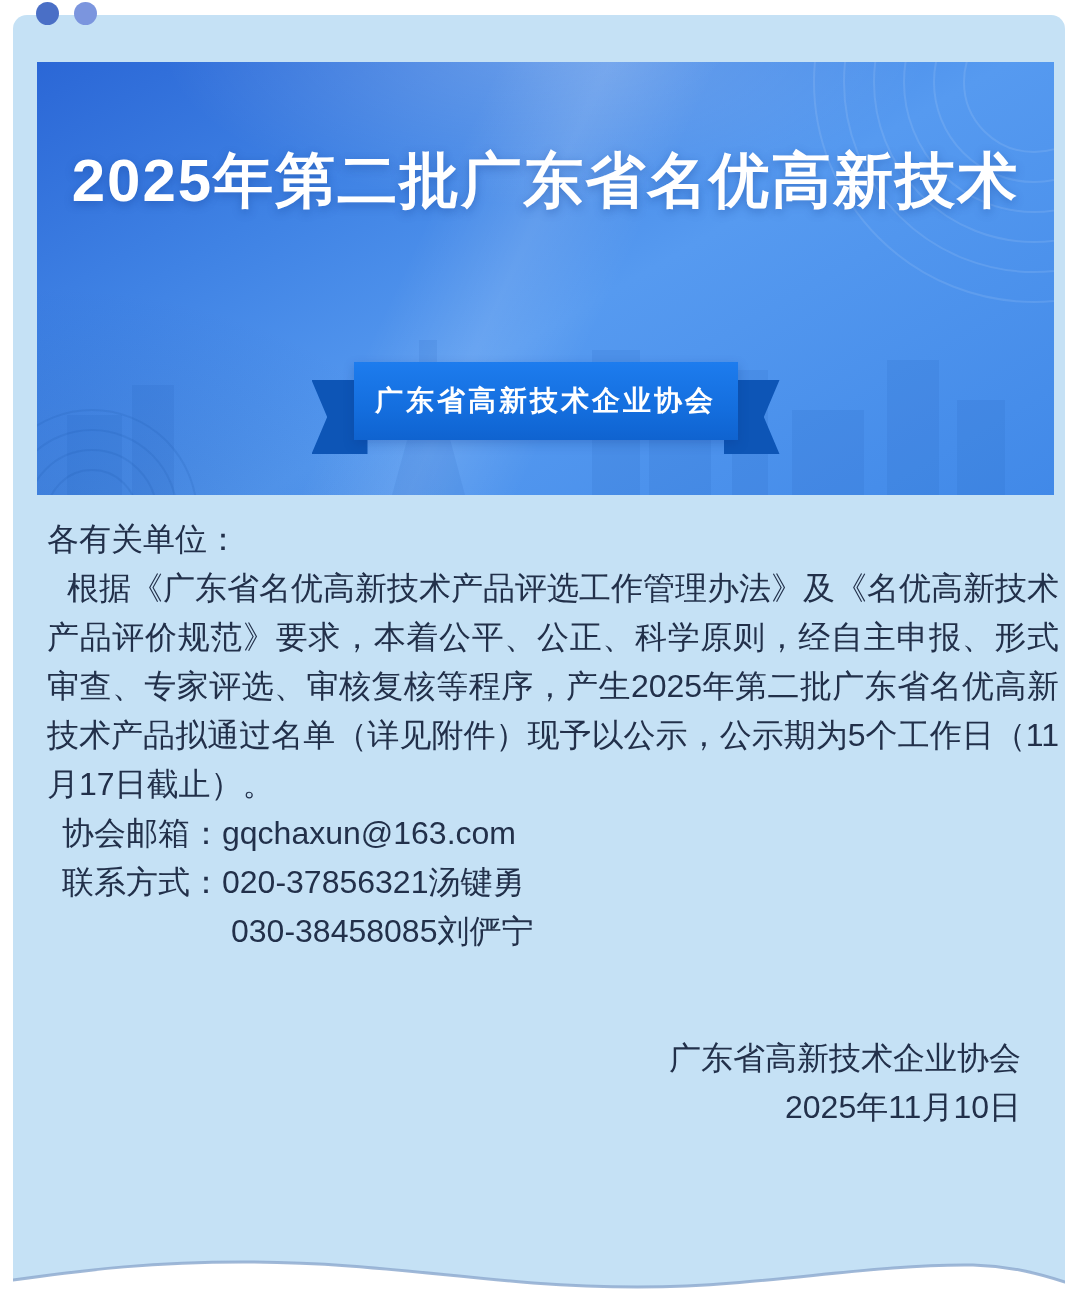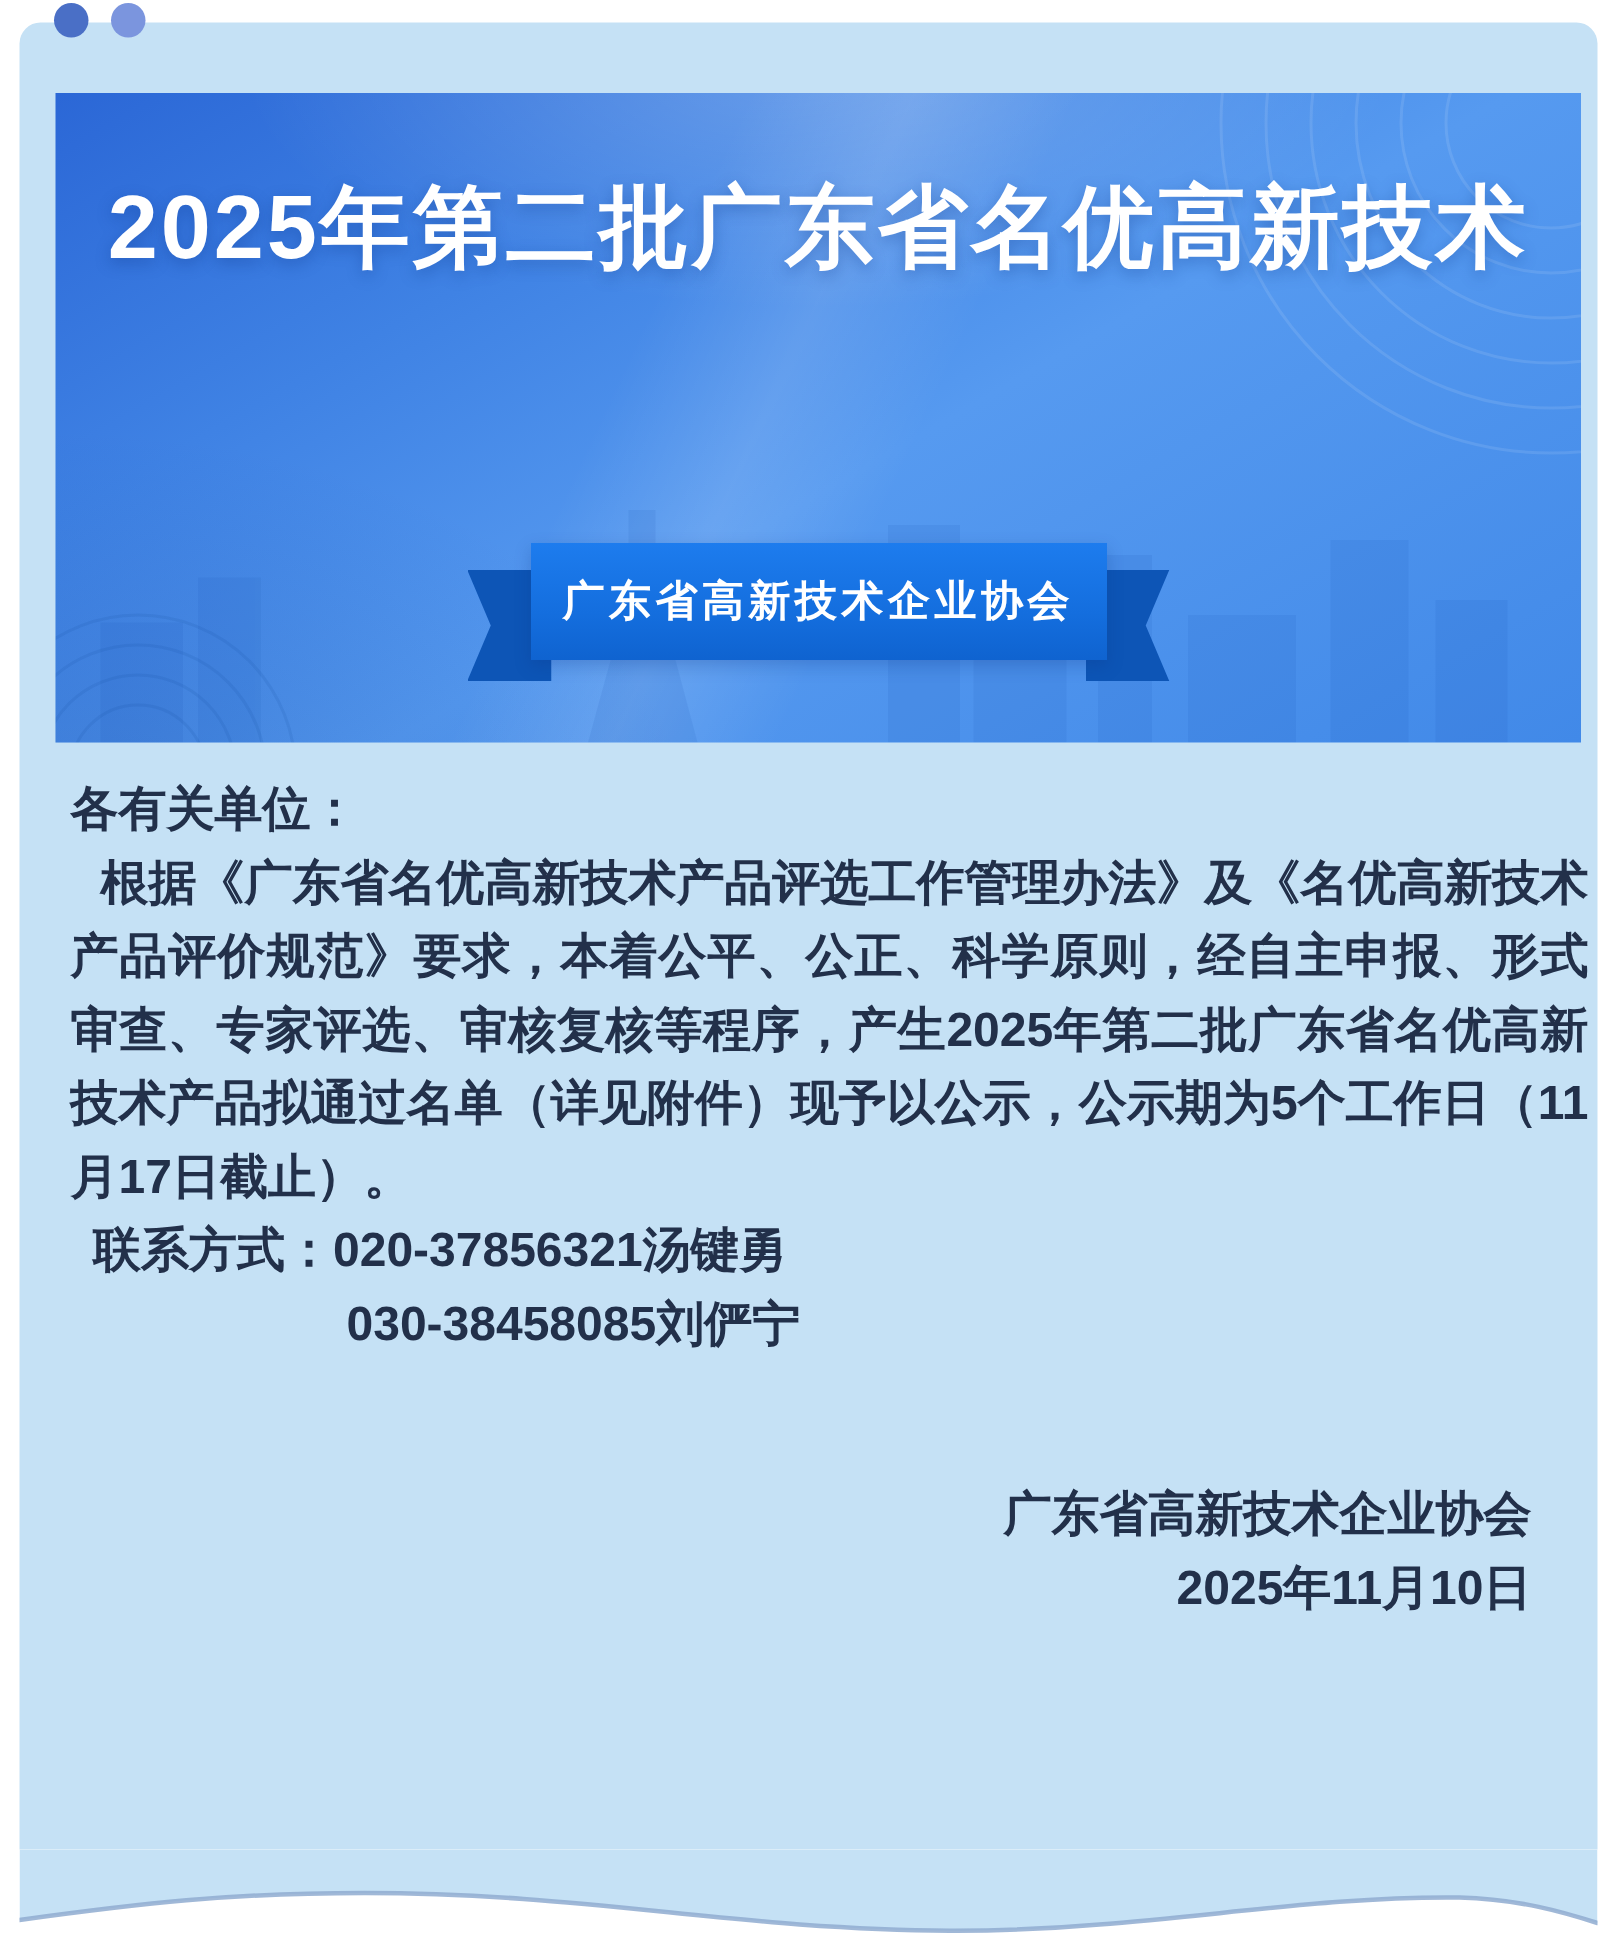--- a/index.html
+++ b/index.html
@@ -23,42 +23,42 @@
     background:
       radial-gradient(ellipse 620px 260px at 50% -4%, rgba(255,255,255,0.22), rgba(255,255,255,0) 62%),
       linear-gradient(115deg, rgba(255,255,255,0) 38%, rgba(255,255,255,0.12) 47%, rgba(255,255,255,0) 56%),
       radial-gradient(ellipse 700px 420px at 0% 110%, rgba(10,60,150,0.22), rgba(10,60,150,0) 60%),
       linear-gradient(150deg, #2b67d6 0%, #3f82e4 28%, #569af0 55%, #4189e8 100%);
   }
   .hero-deco { position:absolute; left:0; bottom:0; width:100%; height:180px; }
   .arcs { position:absolute; right:0; top:0; width:420px; height:260px; }
 
   .hero-title {
-    position:relative; z-index:2; padding-top:54px; text-align:center; color:#ffffff;
+    position:relative; z-index:2; padding-top:83px; text-align:center; color:#ffffff;
     font-weight:800; font-size:60px; line-height:71px; letter-spacing:2px;
     text-shadow:0 3px 10px rgba(14,58,140,0.35);
   }
 
   .ribbon { position:absolute; z-index:3; left:50%; top:300px; transform:translateX(-50%); width:384px; }
   .band {
     position:relative; z-index:2; display:block; width:384px; height:78px; line-height:78px;
     text-align:center; color:#ffffff; font-size:28px; font-weight:700; letter-spacing:3px;
     background:linear-gradient(180deg,#1d7cee 0%, #146ede 60%, #0f63d0 100%);
     box-shadow:0 4px 10px rgba(10,50,130,0.25);
   }
   .tail { position:absolute; z-index:1; top:18px; width:56px; height:74px; background:#0d55b6; }
   .tail-l { left:-42px; clip-path:polygon(0 0,100% 0,100% 100%,0 100%,28% 50%); }
   .tail-r { right:-42px; clip-path:polygon(0 0,100% 0,72% 50%,100% 100%,0 100%); }
   .fold { position:absolute; z-index:0; top:77px; width:20px; height:14px; background:#0a4496; }
   .fold-l { left:-8px;  clip-path:polygon(0 0,100% 0,100% 100%); }
   .fold-r { right:-8px; clip-path:polygon(0 0,100% 0,0 100%); }
 
   .body-text {
     position:absolute; left:34px; top:500px; width:1012px;
-    color:#22304a; font-size:32px; line-height:49px; font-weight:700;
+    color:#22304a; font-size:32px; line-height:49px; font-weight:400;
   }
   .body-text p { margin:0; }
   .para { text-align:justify; text-indent:20px; }
   .contact { padding-left:15px; }
   .phone2 { padding-left:184px; }
   .signature { margin-top:78px; text-align:right; padding-right:38px; }
 </style>
 </head>
 <body>
 
@@ -110,20 +110,21 @@
         <span class="tail tail-r"></span>
         <span class="fold fold-l"></span>
         <span class="fold fold-r"></span>
         <span class="band">广东省高新技术企业协会</span>
       </div>
     </div>
 
     <div class="body-text">
       <p class="salutation">各有关单位：</p>
       <p class="para">根据《广东省名优高新技术产品评选工作管理办法》及《名优高新技术产品评价规范》要求，本着公平、公正、科学原则，经自主申报、形式审查、专家评选、审核复核等程序，产生2025年第二批广东省名优高新技术产品拟通过名单（详见附件）现予以公示，公示期为5个工作日（11月17日截止）。</p>
+      <p class="contact"><span>协会邮箱：</span><span>gqchaxun@163.com</span></p>
       <p class="contact"><span>联系方式：</span><span>020-37856321汤键勇</span></p>
       <p class="contact phone2"><span>030-38458085刘俨宁</span></p>
 
       <div class="signature">
         <p>广东省高新技术企业协会</p>
         <p>2025年11月10日</p>
       </div>
     </div>
   </div>
 

